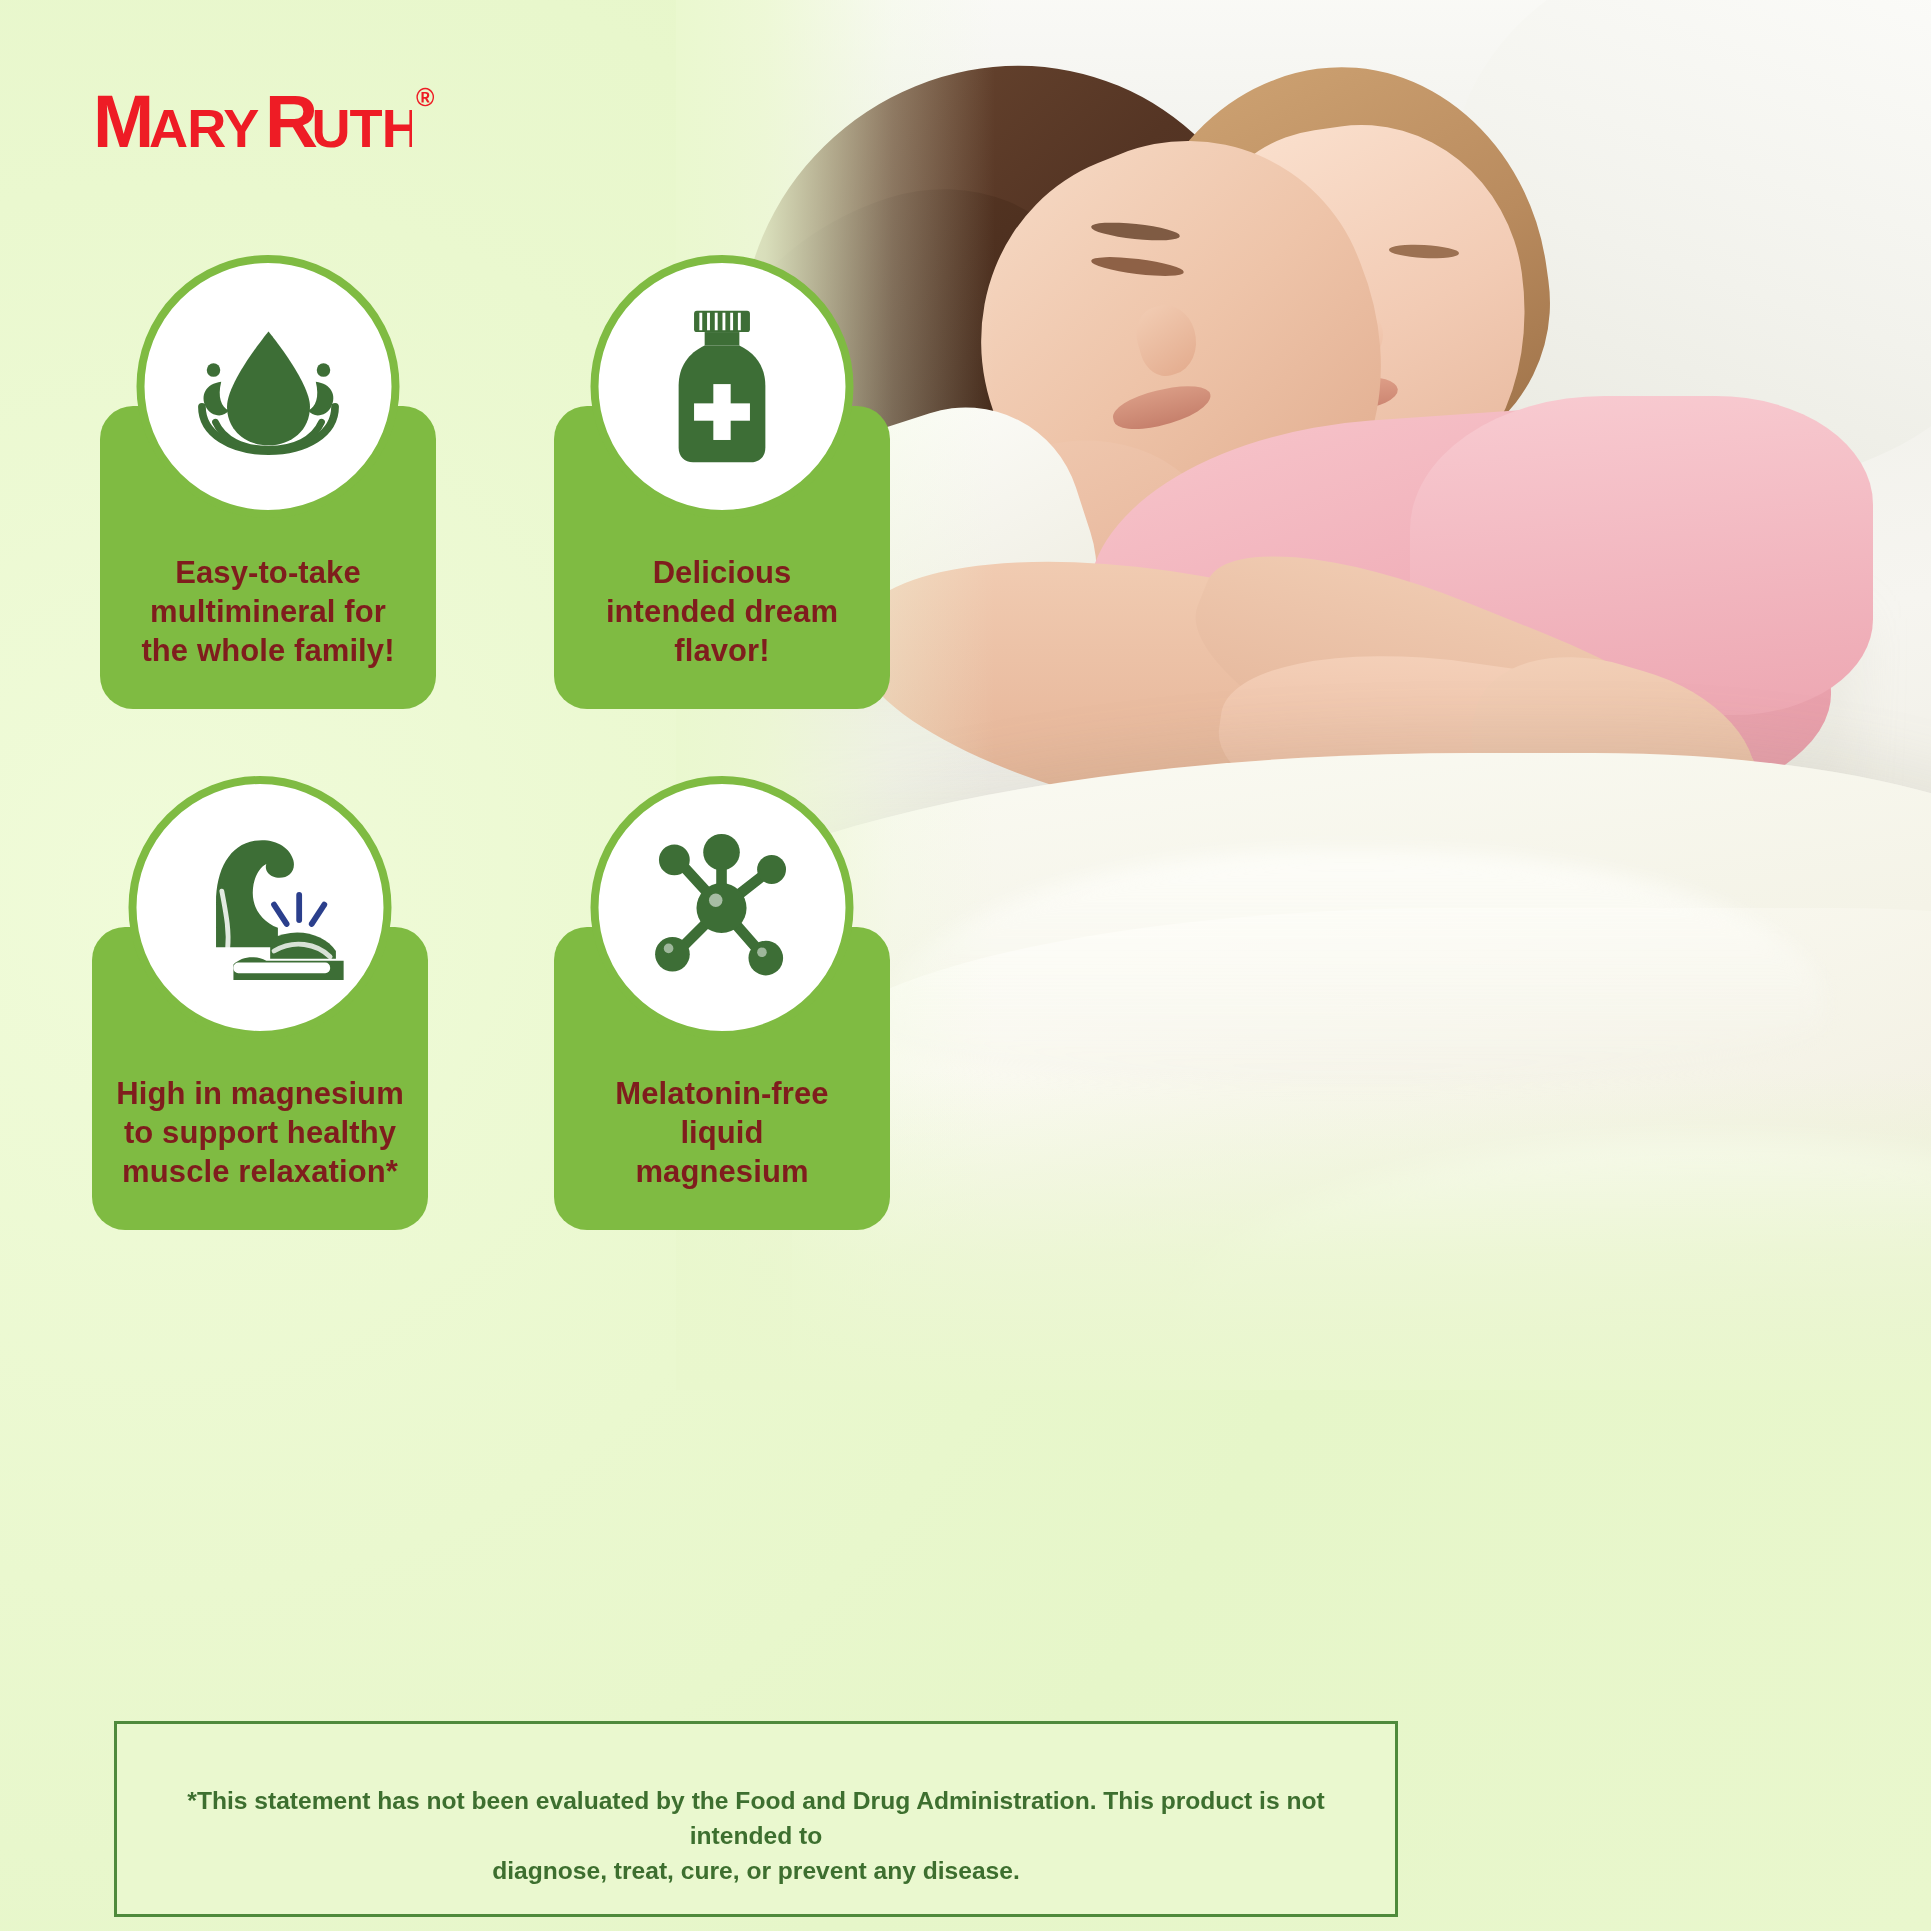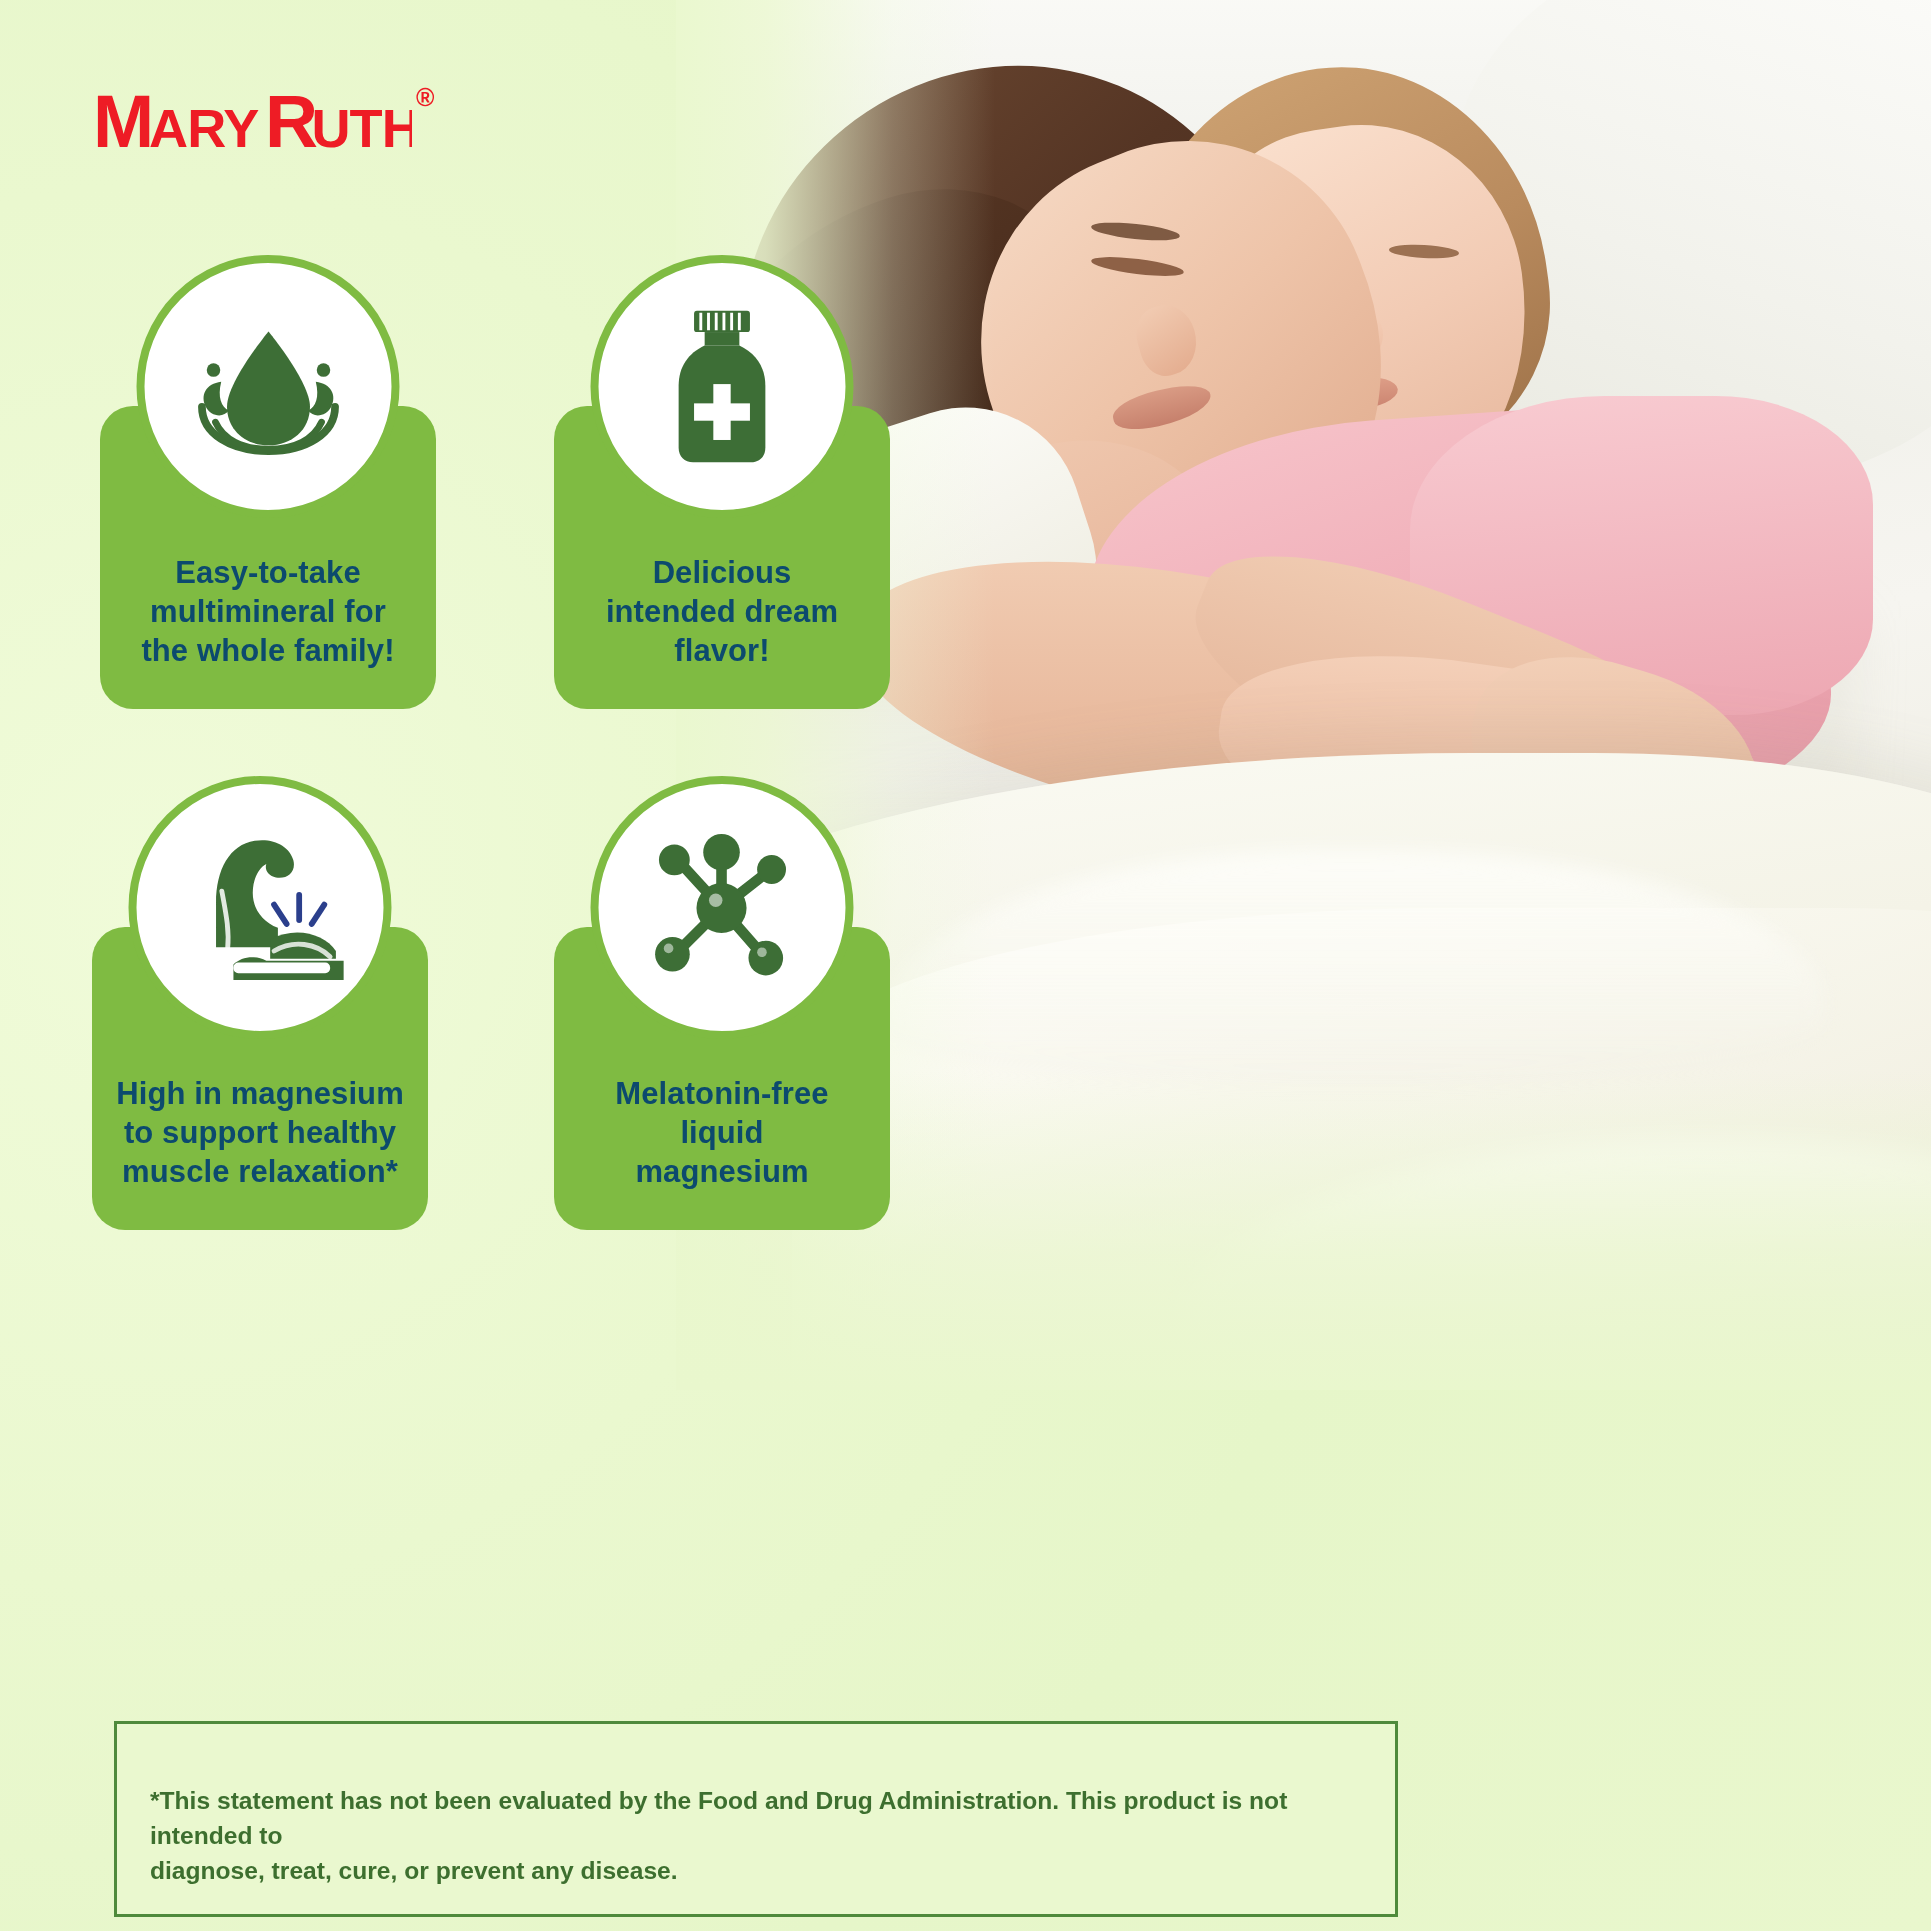--- a/index.html
+++ b/index.html
@@ -214,21 +214,21 @@
   }
 
   
   .grid { position:absolute; left:0; top:0; }
 
   .card {
     position:absolute;
     width:336px;
     background:#7fbb42;
     border-radius:33px 33px 33px 33px;
-    color:#0c4a6e;
+    color:#7f1d1d;
   }
   .card .bubble {
     position:absolute;
     left:50%; transform:translateX(-50%);
     top:-154px;
     width:263px; height:263px;
     border-radius:50%;
     background:#ffffff;
     border:8.7px solid #7fbb42;
     display:flex; align-items:center; justify-content:center;
@@ -252,21 +252,21 @@
   #card-1 .bubble, #card-2 .bubble, #card-3 .bubble, #card-4 .bubble { top:-151px; }
 
   
   #disclaimer {
     position:absolute;
     left:114px; top:1721px;
     width:1284px;
     border:3.9px solid #4f8a3c;
     background:#eaf8cf;
     padding:25px 33px;
-    text-align:left;
+    text-align:center;
     color:#3d6f2f;
     font-size:24.6px;
     line-height:1.42;
     font-weight:bold;
     white-space:pre-line;
   }
 </style>
 </head>
 <body>
 

